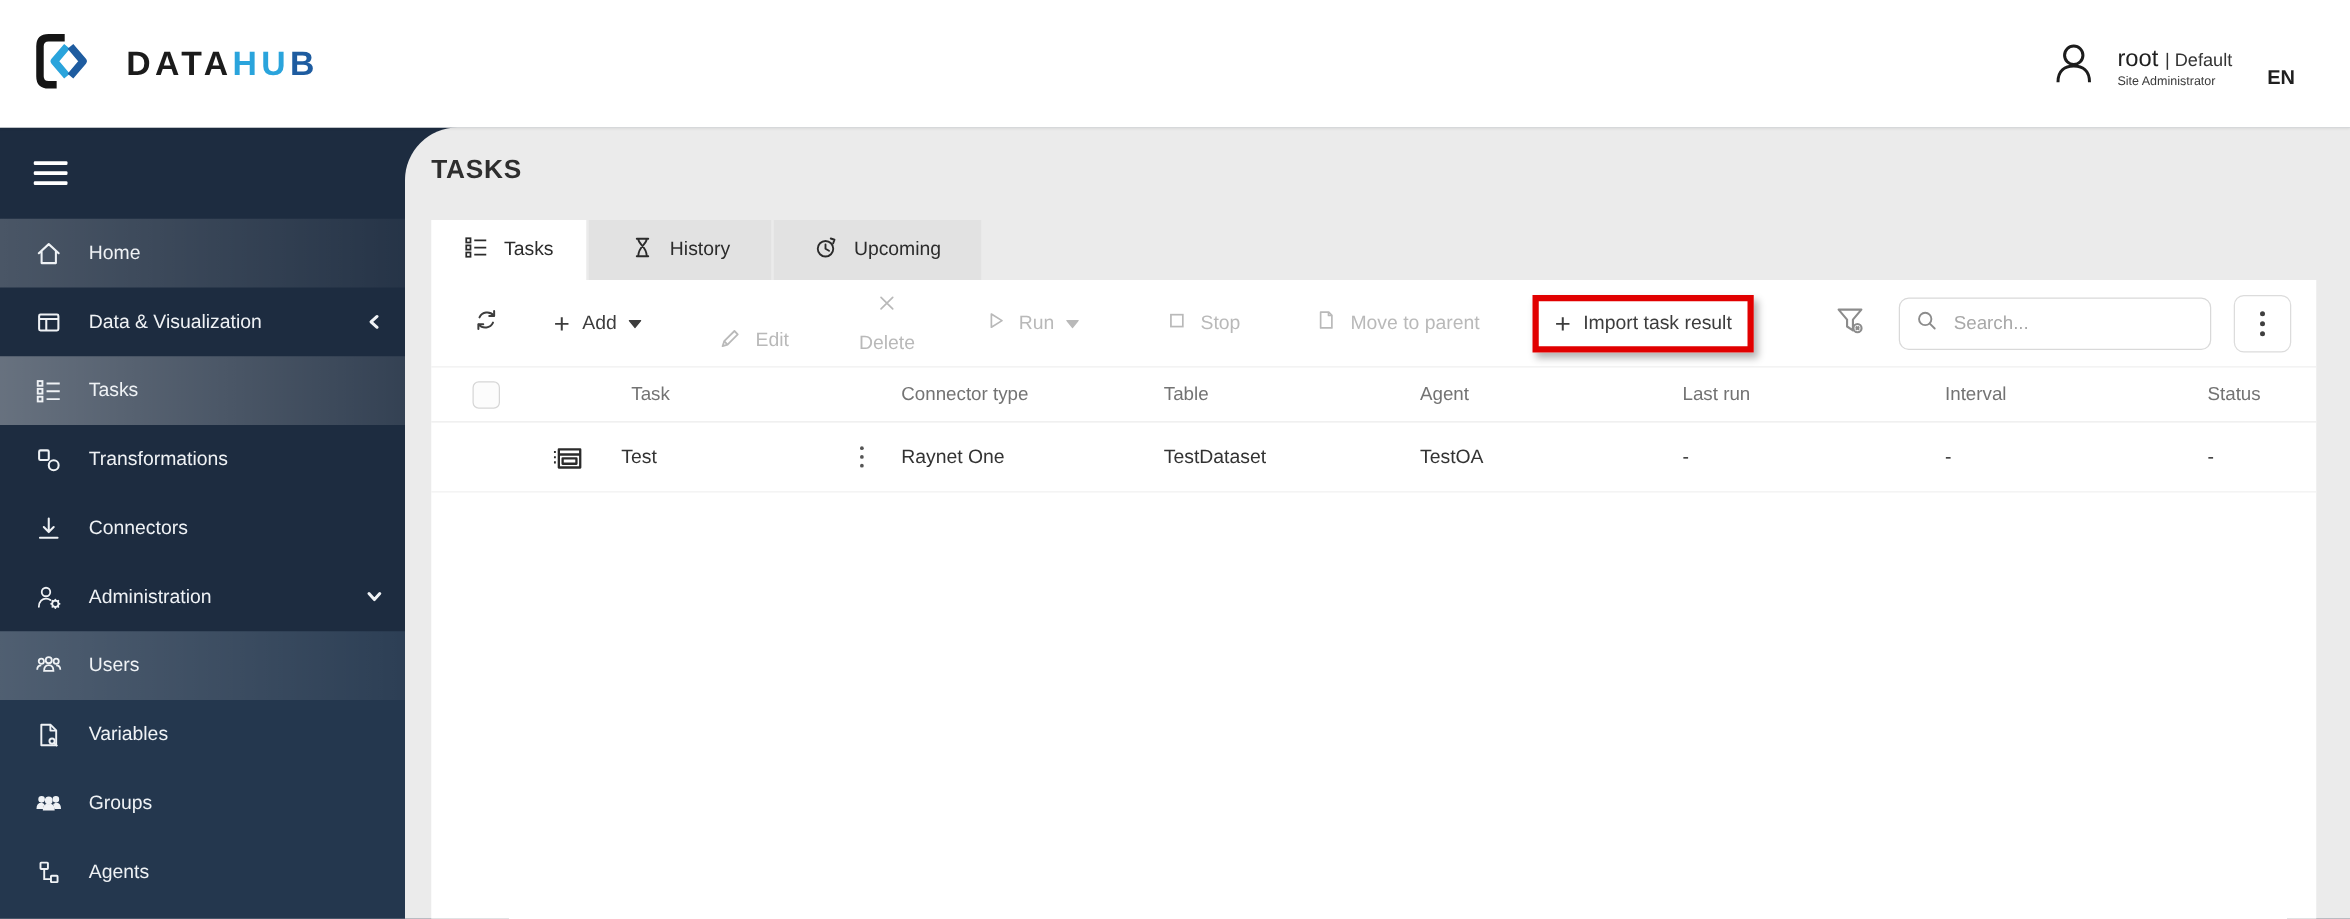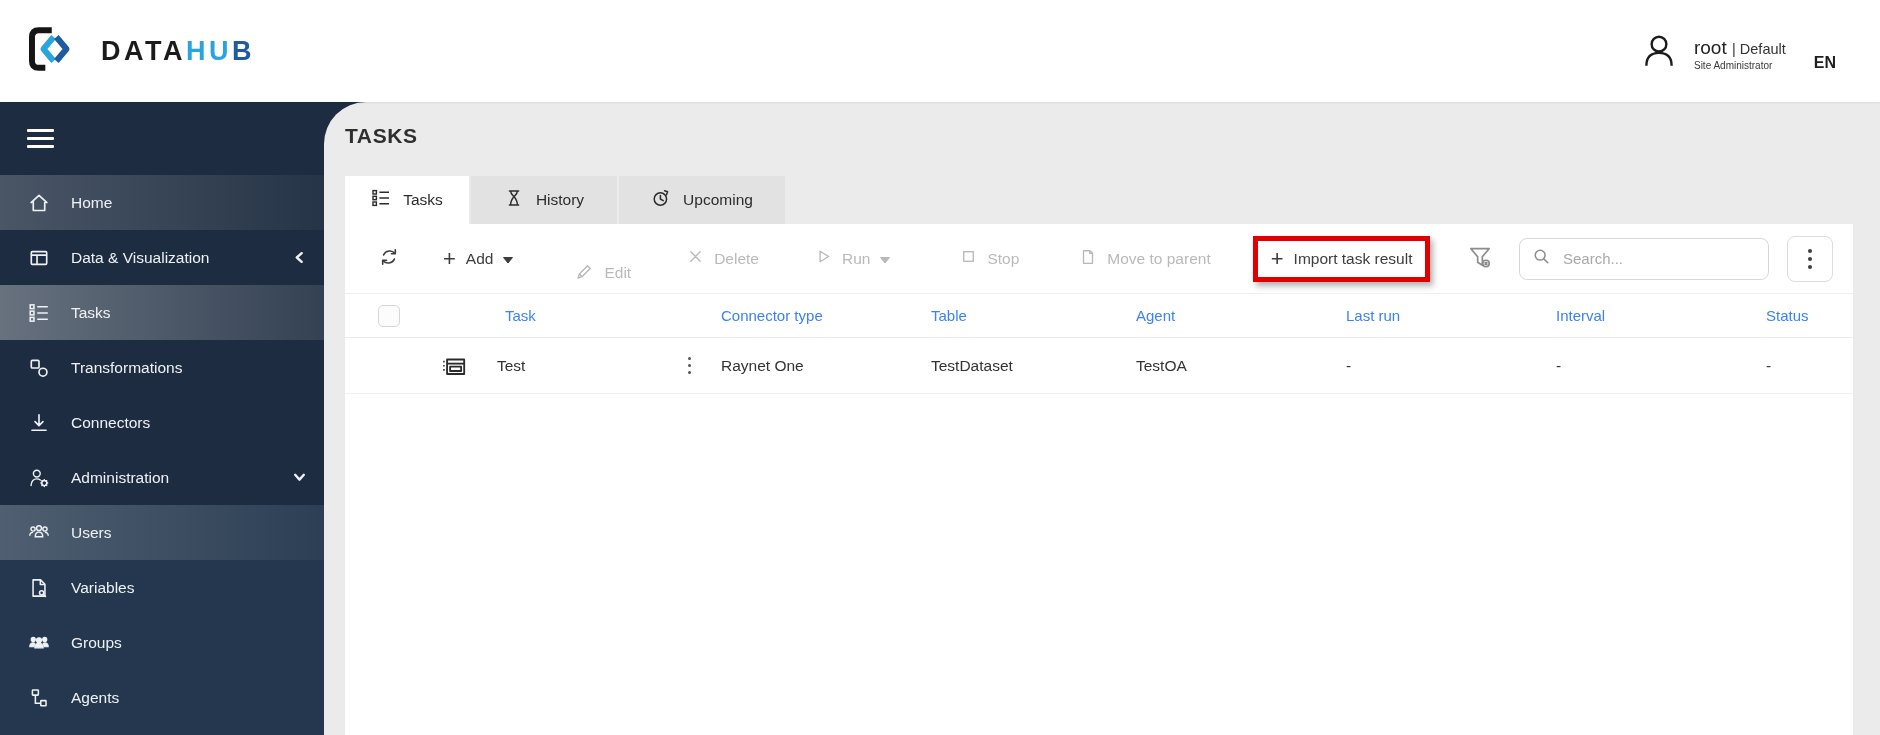--- a/index.html
+++ b/index.html
@@ -73,21 +73,21 @@
 
   
   .toolbar { height:70px; display:flex; align-items:center; border-bottom:1px solid #efefef; flex-shrink:0; }
   .tbtn { display:flex; align-items:center; gap:10px; font-size:15.5px; color:#3d3d3d; cursor:pointer; white-space:nowrap; }
   .tbtn svg { stroke:#3d3d3d; }
   .tbtn.disabled { color:#b9b9b9; cursor:default; }
   .tbtn.disabled svg { stroke:#b9b9b9; }
   .tbtn .plus { font-size:22px; font-weight:400; line-height:1; }
   .caret { width:10px; height:7px; }
   .ml-refresh { margin-left:34px; } .ml-add { margin-left:44px; } .ml-edit { margin-left:62px;margin-top:29px; }
-  .ml-delete { margin-left:56px; } .ml-run { margin-left:56px; } .ml-stop { margin-left:70px; }
+  .ml-delete { margin-left:56px;flex-direction:column; } .ml-run { margin-left:56px; } .ml-stop { margin-left:70px; }
   .ml-move { margin-left:60px; } .ml-import { margin-left:42px; }
   .red-box {
     display:flex; align-items:center; border:5px solid #e10000;
     padding:7px 13px; background:#fff; box-shadow:3px 4px 6px rgba(0,0,0,.30);
   }
   .filter-btn { margin-left:auto; display:flex; align-items:center; cursor:pointer; }
   .search {
     margin-left:26px; width:250px; height:42px; border:1px solid #d9d9d9; border-radius:8px;
     background:#fff; display:flex; align-items:center; gap:10px; padding:0 12px;
   }
@@ -96,21 +96,21 @@
   .search input::placeholder { color:#a8a8a8; }
   .kebab-btn {
     margin-left:18px; margin-right:20px; width:46px; height:46px; border:1px solid #dcdcdc; border-radius:8px;
     background:#fff; display:flex; flex-direction:column; align-items:center; justify-content:center; cursor:pointer;
   }
   .dot { width:4px; height:4px; border-radius:50%; background:#3f3f3f; margin:2px 0; }
 
   
   .trow { display:grid; grid-template-columns:70px 300px 210px 205px 210px 210px 210px 1fr; align-items:center; }
   .thead { height:44px; border-bottom:1px solid #ececec; flex-shrink:0; }
-  .hcell { color:#3b82f6; font-size:15px; padding-left:6px; white-space:nowrap; }
+  .hcell { color:#737373; font-size:15px; padding-left:6px; white-space:nowrap; }
   .hcell.task-h { padding-left:90px; }
   .check-cell { padding-left:33px; }
   .checkbox { width:22px; height:22px; border:1.5px solid #d6d6d6; border-radius:5px; background:#fcfcfc; cursor:pointer; }
   .drow { height:56px; border-bottom:1px solid #f1f1f1; font-size:15.5px; color:#333; cursor:pointer; }
   .task-cell { display:flex; align-items:center; height:100%; }
   .task-icon { margin-left:26px; display:flex; align-items:center; }
   .task-name { margin-left:30px; }
   .row-kebab { margin-left:auto; margin-right:24px; display:flex; flex-direction:column; align-items:center; cursor:pointer; }
   .row-kebab .dot { width:3.4px; height:3.4px; background:#555; margin:1.8px 0; }
   .dcell { padding-left:6px; white-space:nowrap; }

